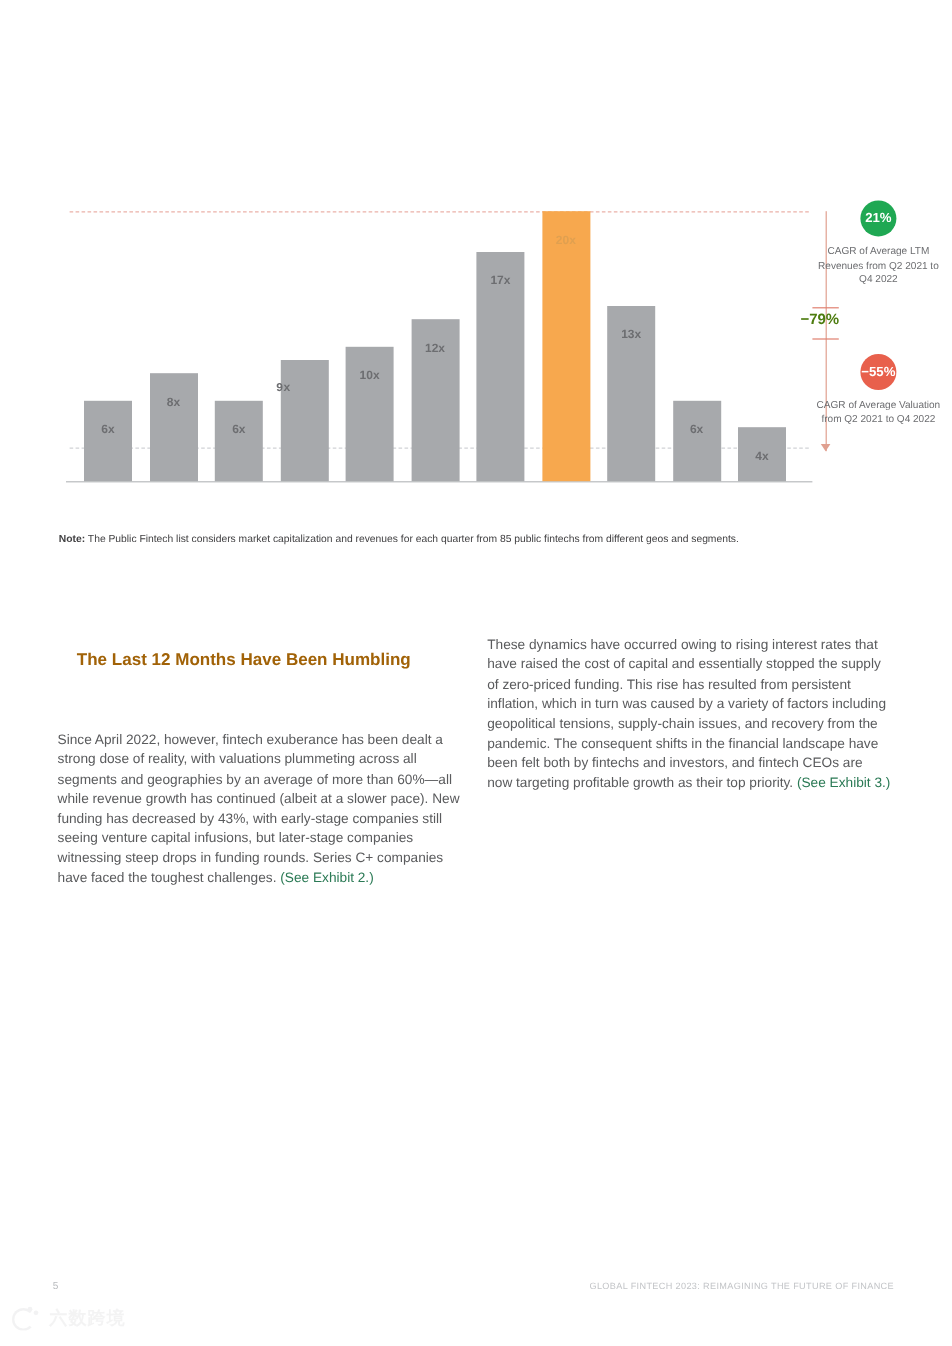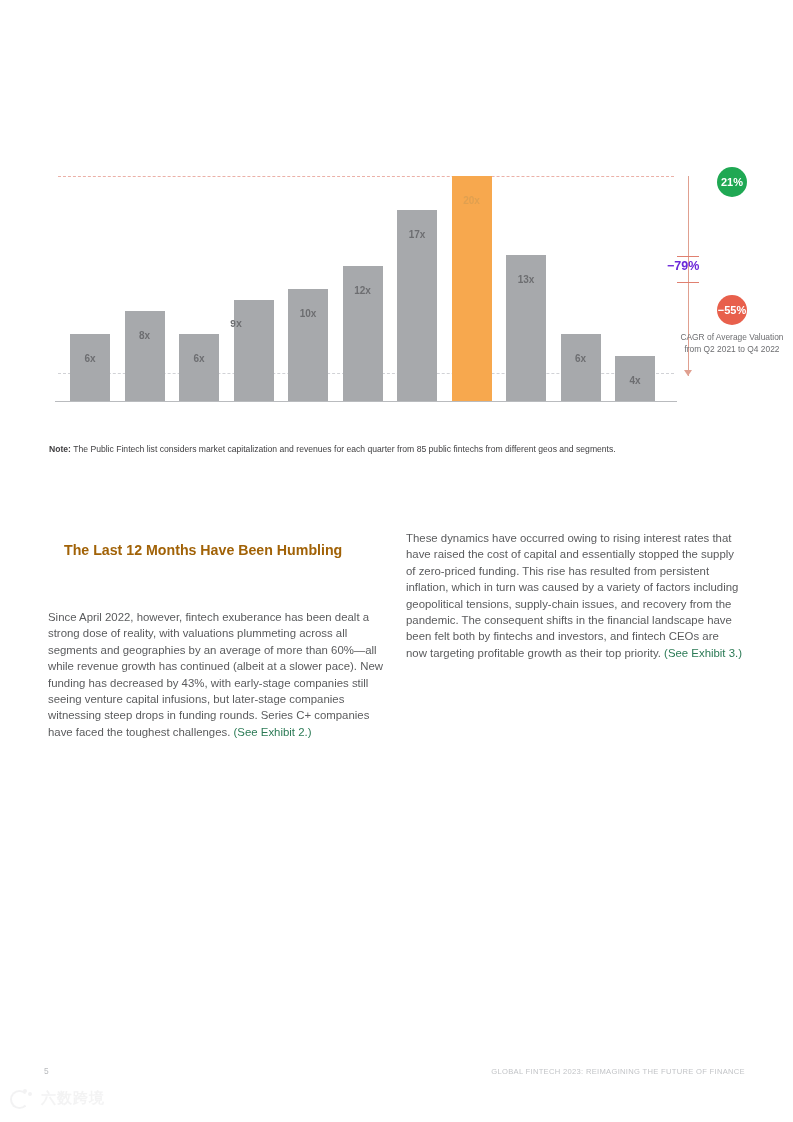--- a/index.html
+++ b/index.html
@@ -155,21 +155,21 @@
     height: 0;
     border-top: 1px solid #e08070;
   }
   .drop-label {
     position: absolute;
     left: -7px;
     top: 109px;
     width: 62px;
     font-size: 12.5px;
     font-weight: bold;
-    color: #6d28d9;
+    color: #4d7c0f;
     text-align: left;
   }
   .badge {
     position: absolute;
     width: 30px;
     height: 30px;
     border-radius: 50%;
     color: #ffffff;
     font-size: 11px;
     font-weight: bold;
@@ -321,20 +321,21 @@
     </div>
 
     <div class="annotations">
       <div class="ann-arrow"></div>
       <div class="ann-arrow-head"></div>
       <div class="ann-tick" style="top:106px;"></div>
       <div class="ann-tick" style="top:132px;"></div>
       <div class="drop-label">−79%</div>
 
       <div class="badge green">21%</div>
+      <div class="ann-text top">CAGR of Average LTM Revenues from Q2 2021 to Q4 2022</div>
 
       <div class="badge red">−55%</div>
       <div class="ann-text bottom">CAGR of Average Valuation from Q2 2021 to Q4 2022</div>
     </div>
   </div>
 
   <div class="sources">
     <div class="line">
       <b>Note:</b>
       <span>The Public Fintech list considers market capitalization and revenues for each quarter from 85 public fintechs from different geos and segments.</span>

